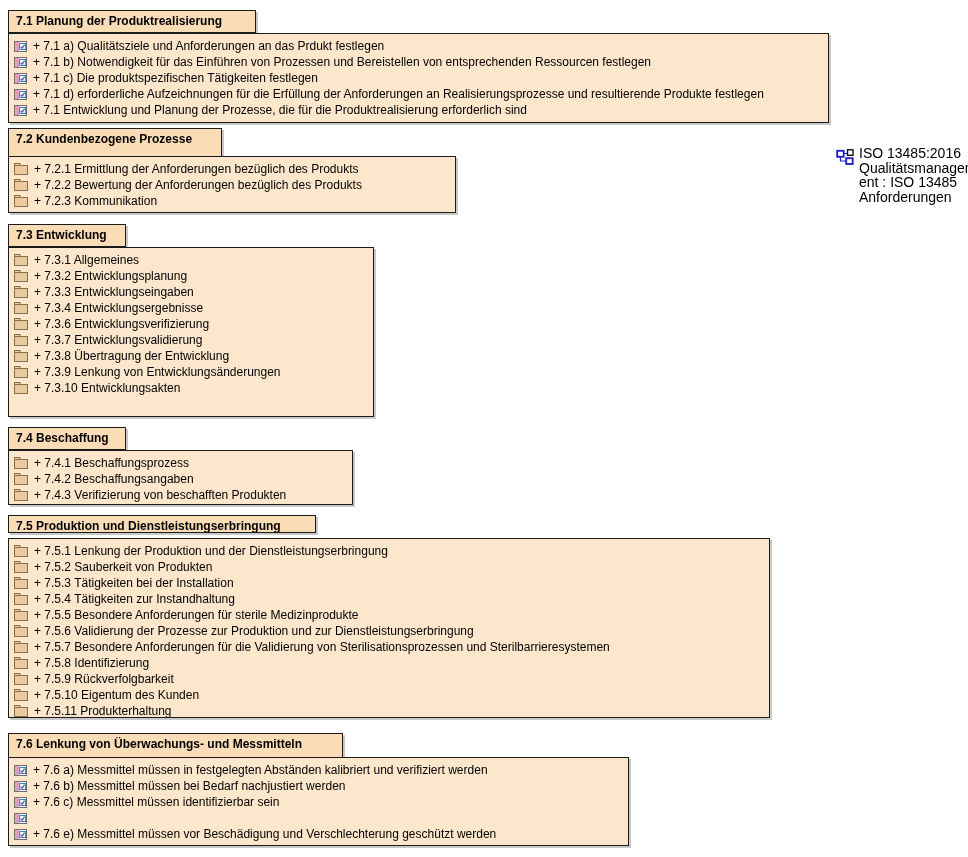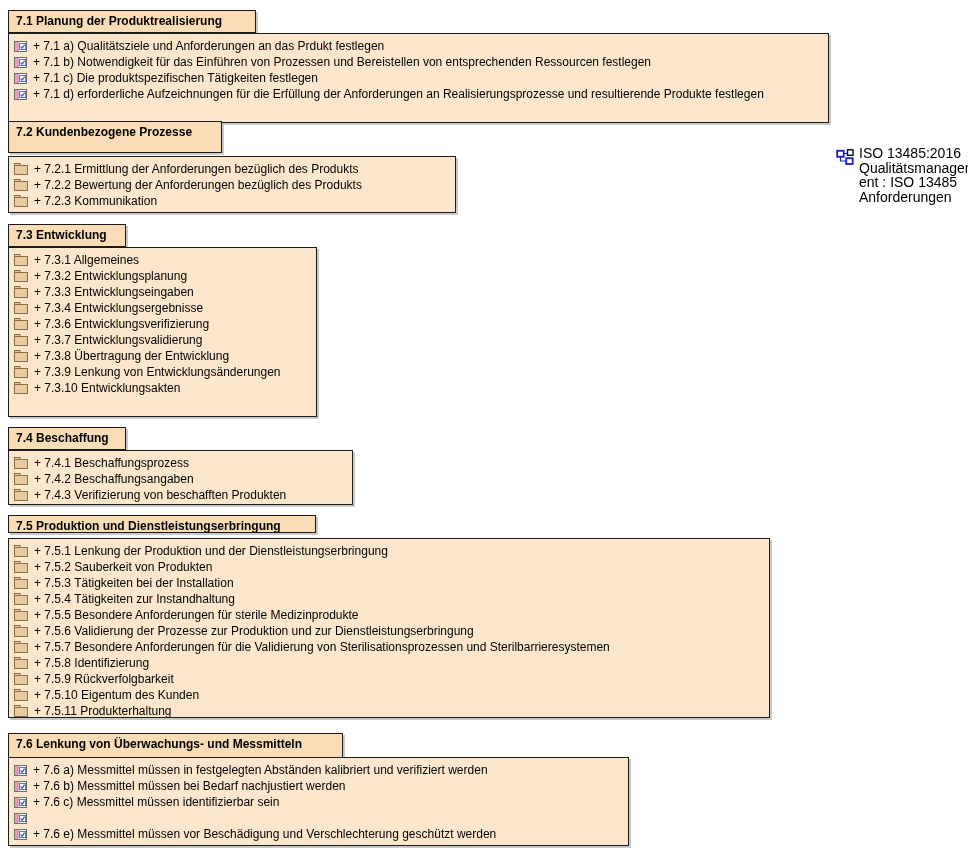--- a/index.html
+++ b/index.html
@@ -82,25 +82,33 @@
         <span class="txt">+ 7.1 c) Die produktspezifischen Tätigkeiten festlegen</span>
       </div>
     <div class="row">
         <span class="icon">
           <svg width="13" height="11">
             <use href="#icon-req"></use>
           </svg>
         </span>
         <span class="txt">+ 7.1 d) erforderliche Aufzeichnungen für die Erfüllung der Anforderungen an Realisierungsprozesse und resultierende Produkte festlegen</span>
       </div>
-  </div>
-</div>
-
-<div class="sec">
-  <div class="sec-header" style="left:8px;top:121px;width:214px;height:32px">7.2 Kundenbezogene Prozesse</div>
+    <div class="row">
+        <span class="icon">
+          <svg width="13" height="11">
+            <use href="#icon-req"></use>
+          </svg>
+        </span>
+        <span class="txt">+ 7.1 Entwicklung und Planung der Prozesse, die für die Produktrealisierung erforderlich sind</span>
+      </div>
+  </div>
+</div>
+
+<div class="sec">
+  <div class="sec-header" style="left:8px;top:128px;width:214px;height:32px">7.2 Kundenbezogene Prozesse</div>
   <div class="sec-body" style="left:8px;top:156px;width:448px;height:57px">
     <div class="row">
         <span class="icon">
           <svg width="14" height="12">
             <use href="#icon-pkg"></use>
           </svg>
         </span>
         <span class="txt">+ 7.2.1 Ermittlung der Anforderungen bezüglich des Produkts</span>
       </div>
     <div class="row">
@@ -117,21 +125,21 @@
             <use href="#icon-pkg"></use>
           </svg>
         </span>
         <span class="txt">+ 7.2.3 Kommunikation</span>
       </div>
   </div>
 </div>
 
 <div class="sec">
   <div class="sec-header" style="left:8px;top:224px;width:118px;height:23px">7.3 Entwicklung</div>
-  <div class="sec-body" style="left:8px;top:247px;width:309px;height:170px">
+  <div class="sec-body" style="left:8px;top:247px;width:366px;height:170px">
     <div class="row">
         <span class="icon">
           <svg width="14" height="12">
             <use href="#icon-pkg"></use>
           </svg>
         </span>
         <span class="txt">+ 7.3.1 Allgemeines</span>
       </div>
     <div class="row">
         <span class="icon">

